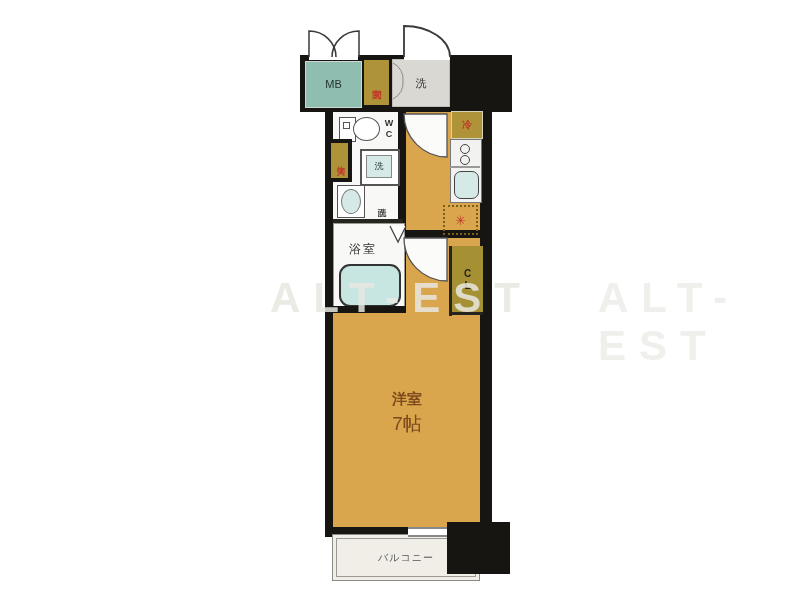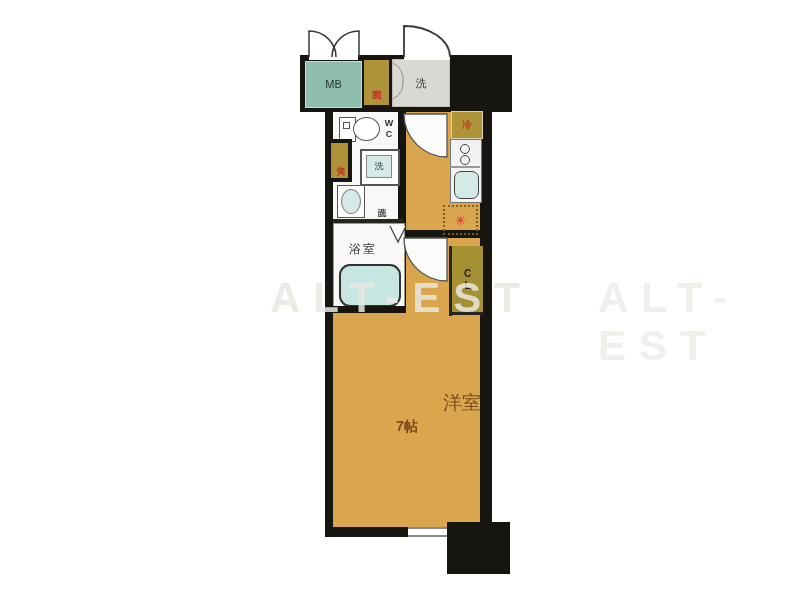--- a/index.html
+++ b/index.html
@@ -96,24 +96,29 @@
     <span style="font-size:13px;color:#C0392B;">✳</span>
   </div>
 
   <div class="abs" style="left:449px;top:246px;width:3px;height:70px;background:#26241f;"></div>
   <div class="abs ctr" style="left:452px;top:246px;width:31px;height:68px;background:#A59134;">
     <span class="vtext" style="font-size:10px;font-weight:bold;color:#26241f;">CL</span>
   </div>
   <div class="abs" style="left:449px;top:312px;width:34px;height:3px;background:#26241f;"></div>
 
   <div class="abs" style="left:333px;top:390px;width:148px;text-align:center;">
-    <div style="font-size:19px;color:#7C4A1C;font-weight:normal;text-align:right;">洋室</div>
-    <div style="font-size:14px;color:#7C4A1C;font-weight:bold;margin-top:2px;">7帖</div>
+    <div style="font-size:15px;color:#7C4A1C;font-weight:bold;">洋室</div>
+    <div style="font-size:19px;color:#7C4A1C;font-weight:normal;margin-top:2px;">7帖</div>
   </div>
 
+  <div class="abs" style="left:332px;top:534px;width:146px;height:45px;background:#F0EEE7;border:1.5px solid #8a8a86;">
+    <div class="abs ctr" style="left:3px;top:3px;right:3px;bottom:3px;border:1px solid #9a9a95;">
+      <span style="font-size:10px;color:#555;letter-spacing:1px;">バルコニー</span>
+    </div>
+  </div>
 
   <div class="abs" style="left:408px;top:527px;width:54px;height:10px;background:#fff;border-top:2px solid #888;border-bottom:2px solid #888;box-sizing:border-box;"></div>
 
   <div class="abs black" style="left:447px;top:522px;width:63px;height:52px;"></div>
 
   <svg width="800" height="600">
     <path d="M309,57 L309,31 A27,26 0 0 1 336,57" fill="none" stroke="#3a3a3a" stroke-width="1.5"></path>
     <path d="M359,57 L359,31 A27,26 0 0 0 332,57" fill="none" stroke="#3a3a3a" stroke-width="1.5"></path>
     <path d="M404,57 L404,26 A46,31 0 0 1 450,57" fill="none" stroke="#3a3a3a" stroke-width="1.8"></path>
     <path d="M447,114 L447,157 A43,43 0 0 1 404,114 Z" fill="#FBFBF9" stroke="#555" stroke-width="1.3"></path>

